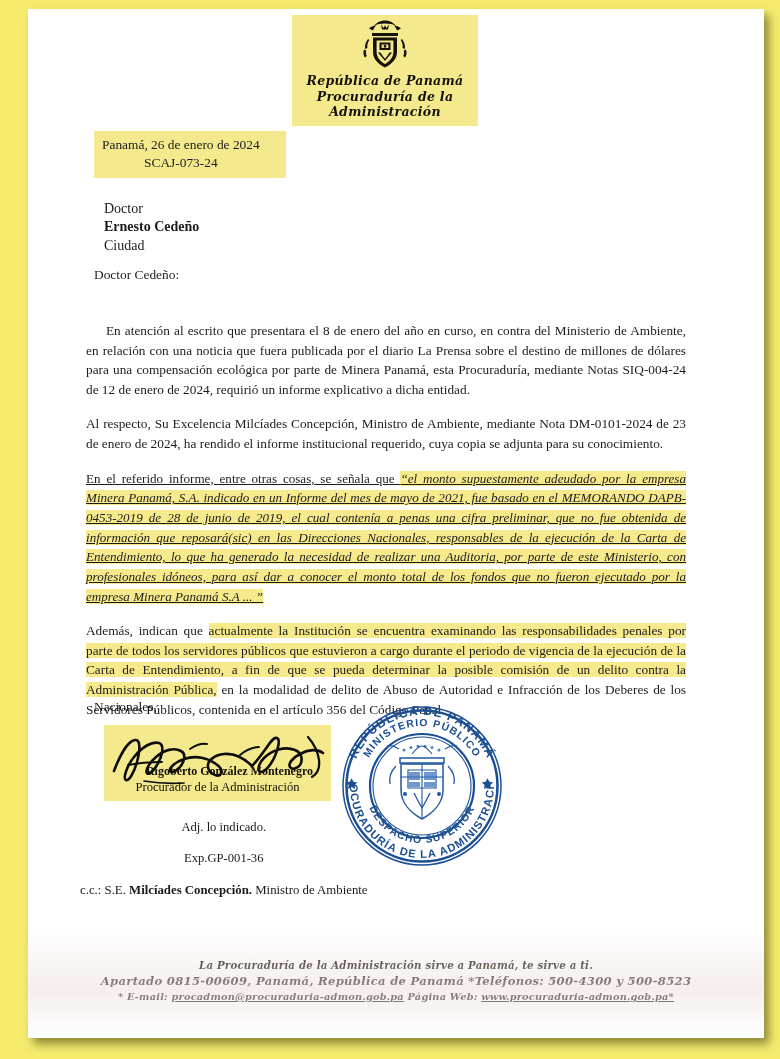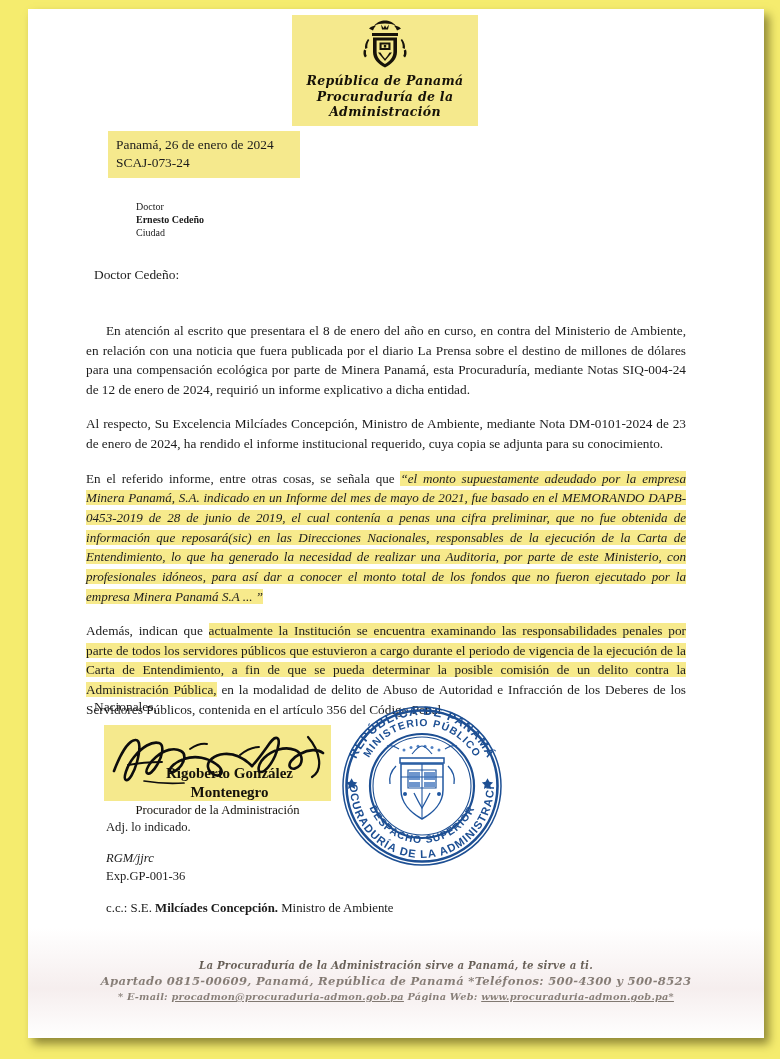--- a/index.html
+++ b/index.html
@@ -58,38 +58,38 @@
     color: #161208;
     letter-spacing: .3px;
     line-height: 1.25;
   }
   #lh-country { font-size: 12.5px; }
   #lh-office  { font-size: 12.5px; }
 
   
   #date-ref {
     position: absolute;
-    left: 80px;
+    left: 66px;
     top: 122px;
     background: #f5e98d;
     padding: 5px 26px 6px 8px;
     line-height: 1.34;
     font-size: 13.4px;
     color: #1b1b1b;
+    text-align: center;
   }
 
   
   #addressee {
     position: absolute;
     left: 76px;
     top: 191px;
     line-height: 1.32;
-    font-size: 10px;
-    color: #1b1b1b;
-    margin-left: 32px;
+    font-size: 14px;
+    color: #1b1b1b;
   }
   #addressee-name { font-weight: 700; }
 
   #salutation {
     position: absolute;
     left: 66px;
     top: 258px;
     font-size: 13.4px;
     color: #1b1b1b;
   }
@@ -115,20 +115,21 @@
     background: #f7ea8c;
     color: inherit;
     padding: 0;
     box-decoration-break: clone;
     -webkit-box-decoration-break: clone;
   }
   .q { font-style: italic; }
   .para-quote {
     font-size: 13.1px;
     line-height: 1.5;
+    text-decoration: underline;
   }
 
   
   #closing {
     position: absolute;
     left: 66px;
     top: 690px;
     font-size: 13.4px;
     color: #1b1b1b;
   }
@@ -147,40 +148,41 @@
   }
   #sig-names {
     position: absolute;
     left: 0;
     top: 39px;
     width: 100%;
     text-align: center;
     line-height: 1.28;
     color: #14110a;
   }
-  #sig-name  { font-size: 15px; font-weight: 700; margin-left: 24px; }
+  #sig-name  { font-size: 12px; font-weight: 700; margin-left: 24px; }
   #sig-title { font-size: 12.6px; }
 
   
   #seal {
     position: absolute;
     left: 310px;
     top: 693px;
     width: 168px;
     height: 168px;
   }
 
   
   #notes {
     position: absolute;
-    left: 78px;
+    left: 52px;
     top: 810px;
     font-size: 12.6px;
     line-height: 1.42;
     color: #1b1b1b;
+    text-align: center;
   }
   #notes .grp { margin-bottom: 13px; }
   #notes .grp:last-child { margin-bottom: 0; }
   .italic-note { font-style: italic; }
   #cc-line { font-size: 12.8px; }
   #cc-name { font-weight: 700; }
 
   
   #doc-footer {
     position: absolute;
@@ -350,21 +352,20 @@
       <g fill="#2157a0" stroke="none">
         <circle cx="67" cy="92" r="2"></circle>
         <circle cx="101" cy="92" r="2"></circle>
       </g>
     </g>
   </svg>
 
   <div id="notes">
     <div class="grp">Adj. lo indicado.</div>
     <div class="grp">
-      <div class="italic-note">RGM/jjrc</div>
       <div>Exp.GP-001-36</div>
     </div>
     <div class="grp" id="cc-line">
       <span>c.c.: S.E. </span><span id="cc-name">Milcíades Concepción.</span><span> Ministro de Ambiente</span>
     </div>
   </div>
 
   <div id="doc-footer">
     <div id="footer-slogan">La Procuraduría de la Administración sirve a Panamá, te sirve a ti.</div>
     <div id="footer-address">

